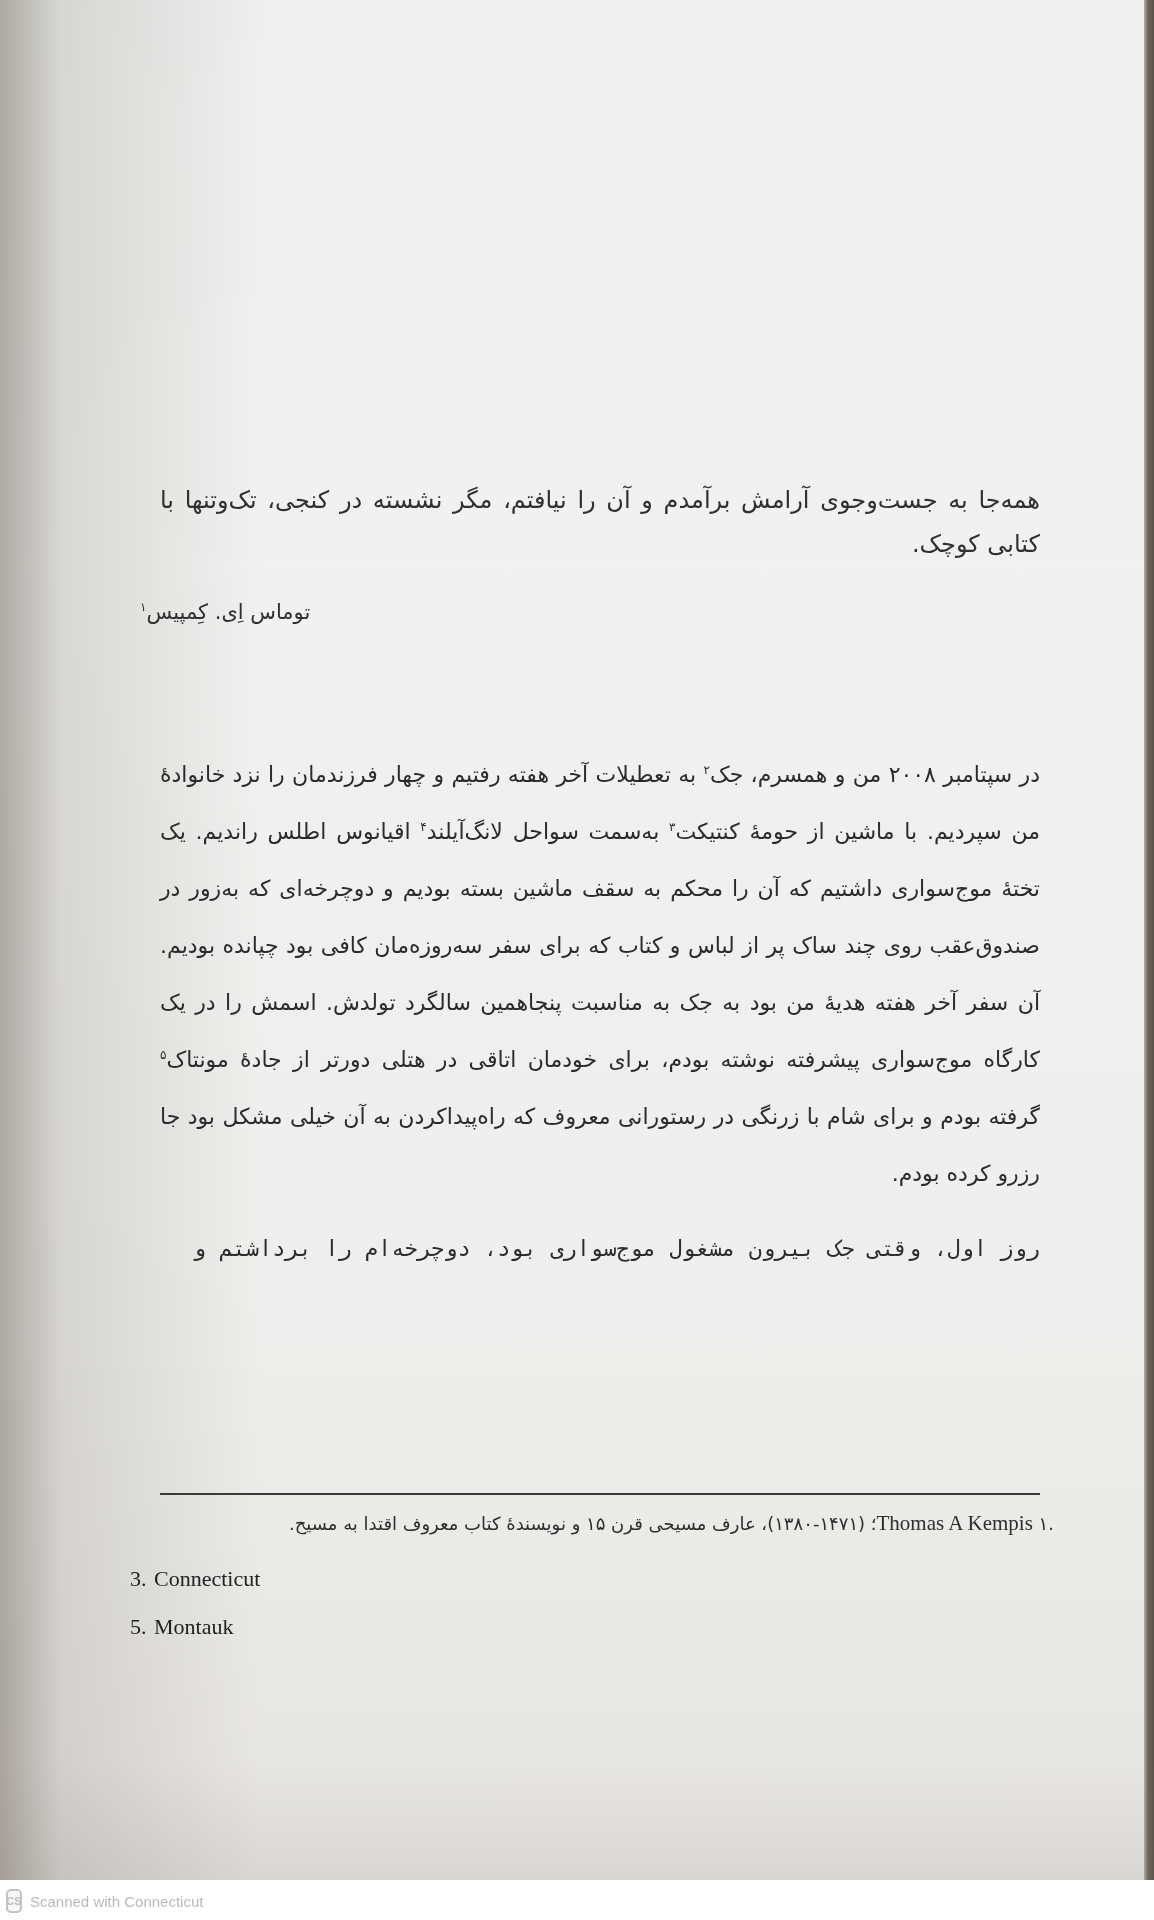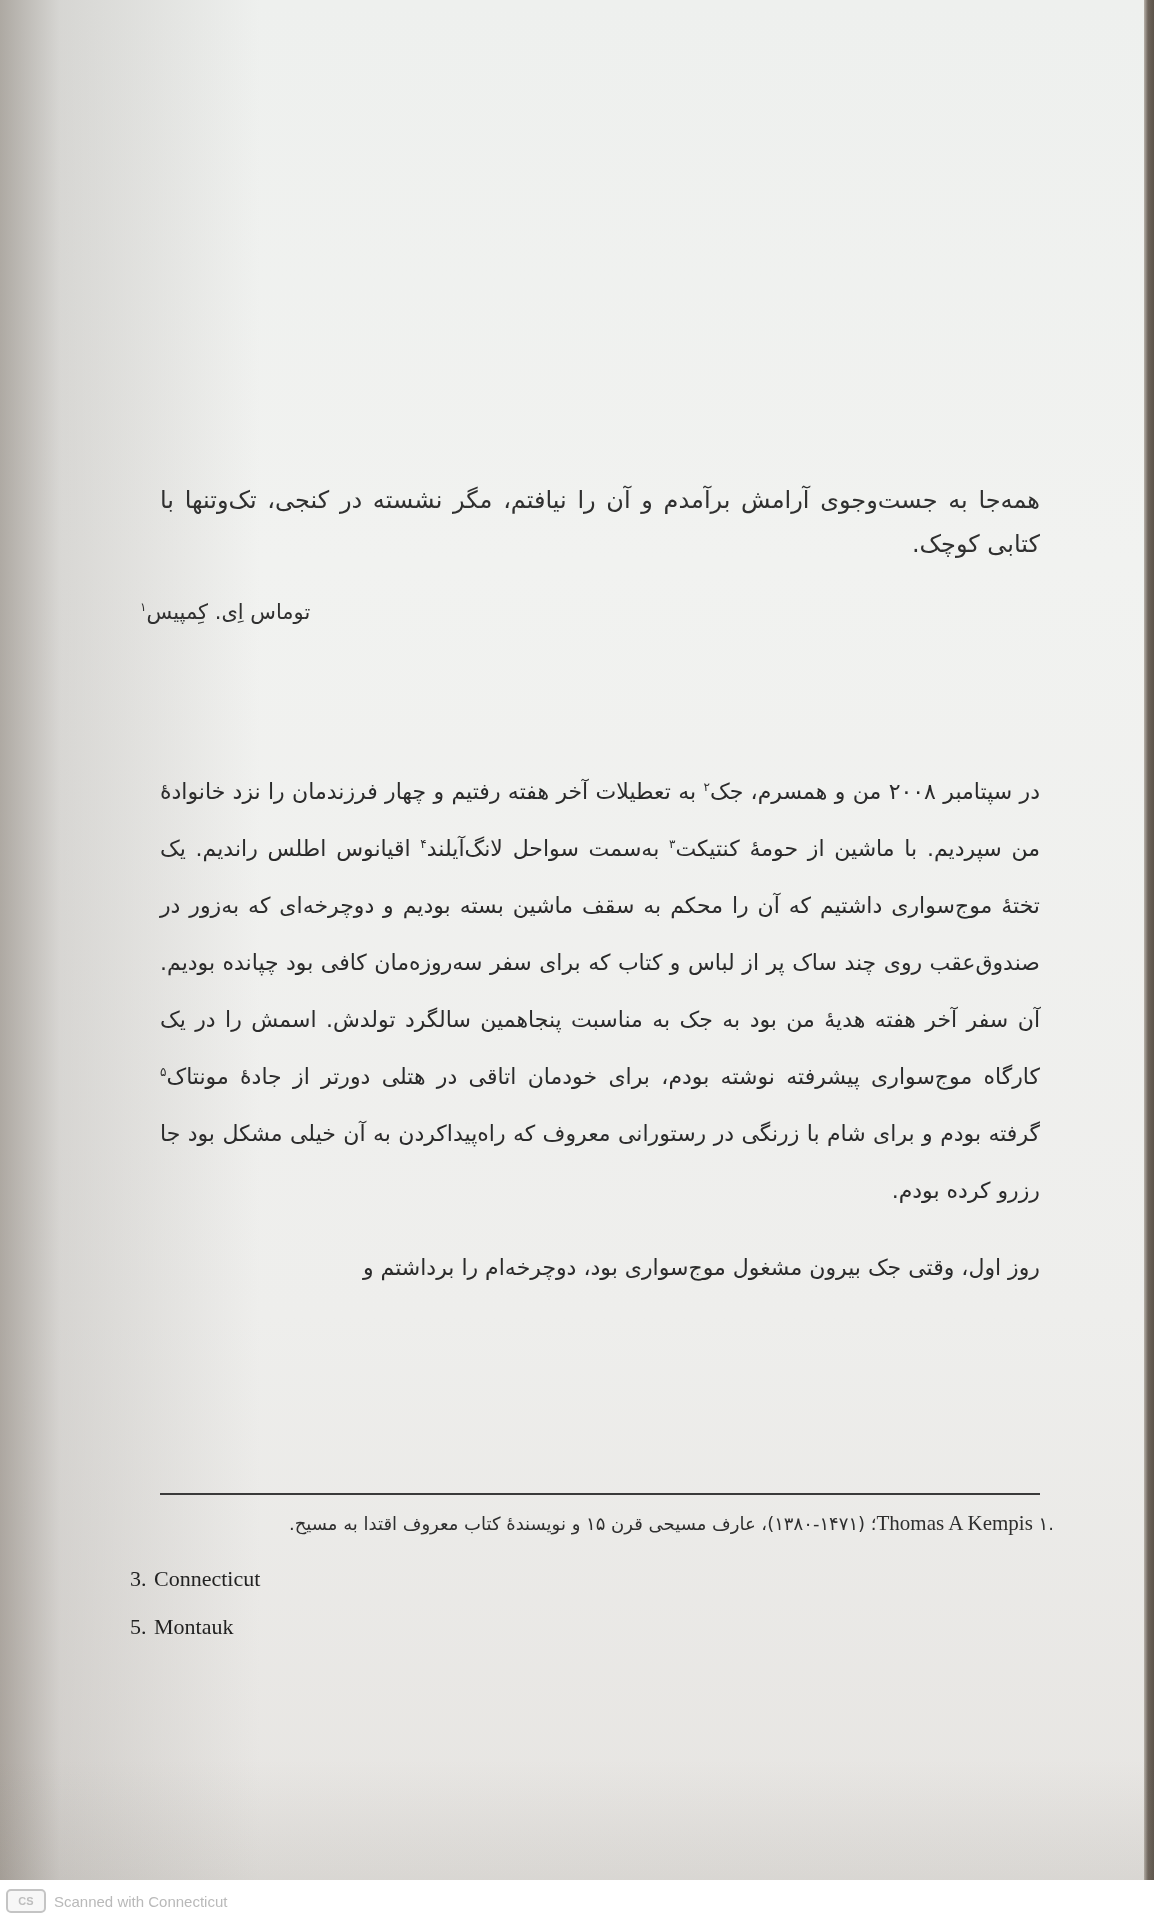--- a/index.html
+++ b/index.html
@@ -69,31 +69,32 @@
     }
     sup.fn {
       font-size: 12px;
       vertical-align: super;
       line-height: 0;
     }
     .body-text {
       position: absolute;
       left: 160px;
       right: 114px;
-      top: 763px;
+      top: 746px;
       font-size: 22px;
       line-height: 57px;
       text-align: justify;
       text-align-last: right;
     }
     .body-text p {
       margin: 0;
     }
     .body-text p.para2 {
       margin-top: 20px;
+      font-family: Liberation Mono, monospace;
     }
     .rule {
       position: absolute;
       left: 160px;
       width: 880px;
       top: 1493px;
       height: 2px;
       background: #3a3a3a;
     }
     .footnotes {
@@ -136,21 +137,21 @@
       left: 6px;
       top: 1888px;
       height: 26px;
       display: flex;
       align-items: center;
       font-family: "Liberation Sans", sans-serif;
       font-size: 15px;
       color: #b9b9b9;
     }
     .cs-badge {
-      width: 40px;
+      width: 16px;
       height: 24px;
       border: 2px solid #c4c4c4;
       border-radius: 5px;
       box-sizing: border-box;
       display: flex;
       align-items: center;
       justify-content: center;
       font-size: 11px;
       font-weight: bold;
       color: #bdbdbd;

